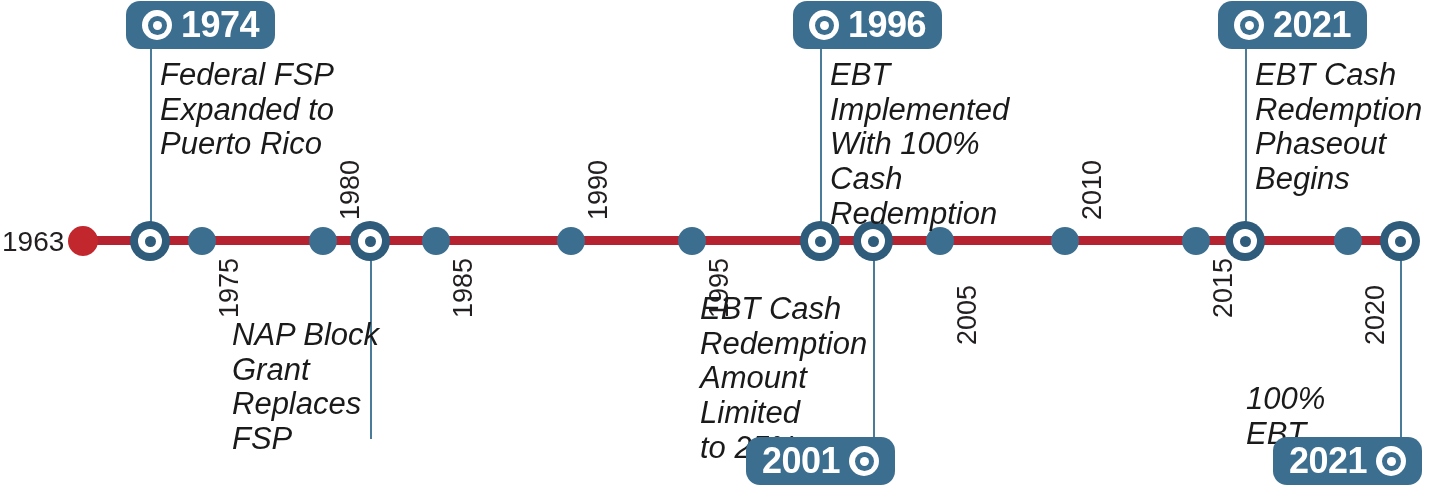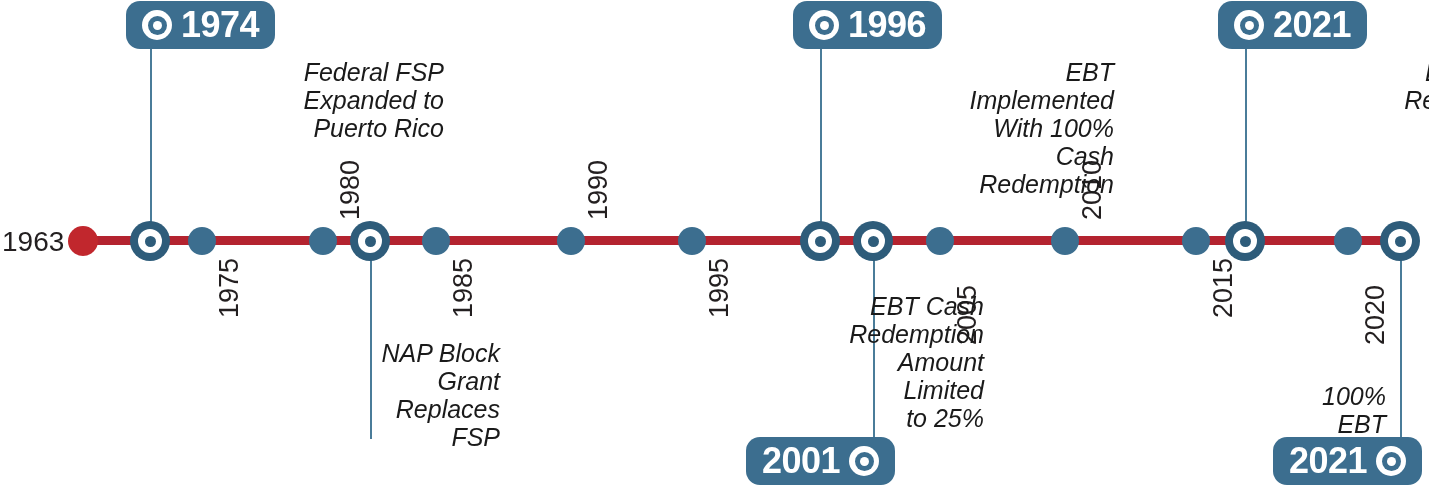--- a/index.html
+++ b/index.html
@@ -142,25 +142,25 @@
   .badge-target .bt-core {
     width: 9px;
     height: 9px;
     border-radius: 50%;
     background: #ffffff;
   }
 
   
   .event-text {
     position: absolute;
-    font-size: 25px;
+    font-size: 31px;
     font-style: italic;
     color: #1a1a1a;
     line-height: 1.12;
-    text-align: right;
+    text-align: left;
     white-space: pre-line;
   }
 </style>
 </head>
 <body>
 
 <div id="timeline-root">
 
   <div class="axis-line"></div>
   <div class="axis-start-label">1963</div>
@@ -220,21 +220,21 @@
   <div class="tick-label" style="left:583px; top:220px;">1990</div>
   <div class="tick-label" style="left:704px; top:318px;">1995</div>
   <div class="tick-label" style="left:952px; top:345px;">2005</div>
   <div class="tick-label" style="left:1077px;top:220px;">2010</div>
   <div class="tick-label" style="left:1208px;top:318px;">2015</div>
   <div class="tick-label" style="left:1360px;top:345px;">2020</div>
 
   <div class="event-text" style="left:160px; top:58px; width:284px;">Federal FSP
 Expanded to
 Puerto Rico</div>
-  <div class="event-text" style="left:216px; top:318px; width:284px;margin-top:21px;">NAP Block
+  <div class="event-text" style="left:232px; top:318px; width:284px;">NAP Block
 Grant
 Replaces
 FSP</div>
   <div class="event-text" style="left:830px; top:58px; width:284px;">EBT
 Implemented
 With 100%
 Cash
 Redemption</div>
   <div class="event-text" style="left:700px; top:292px; width:284px;">EBT Cash
 Redemption

